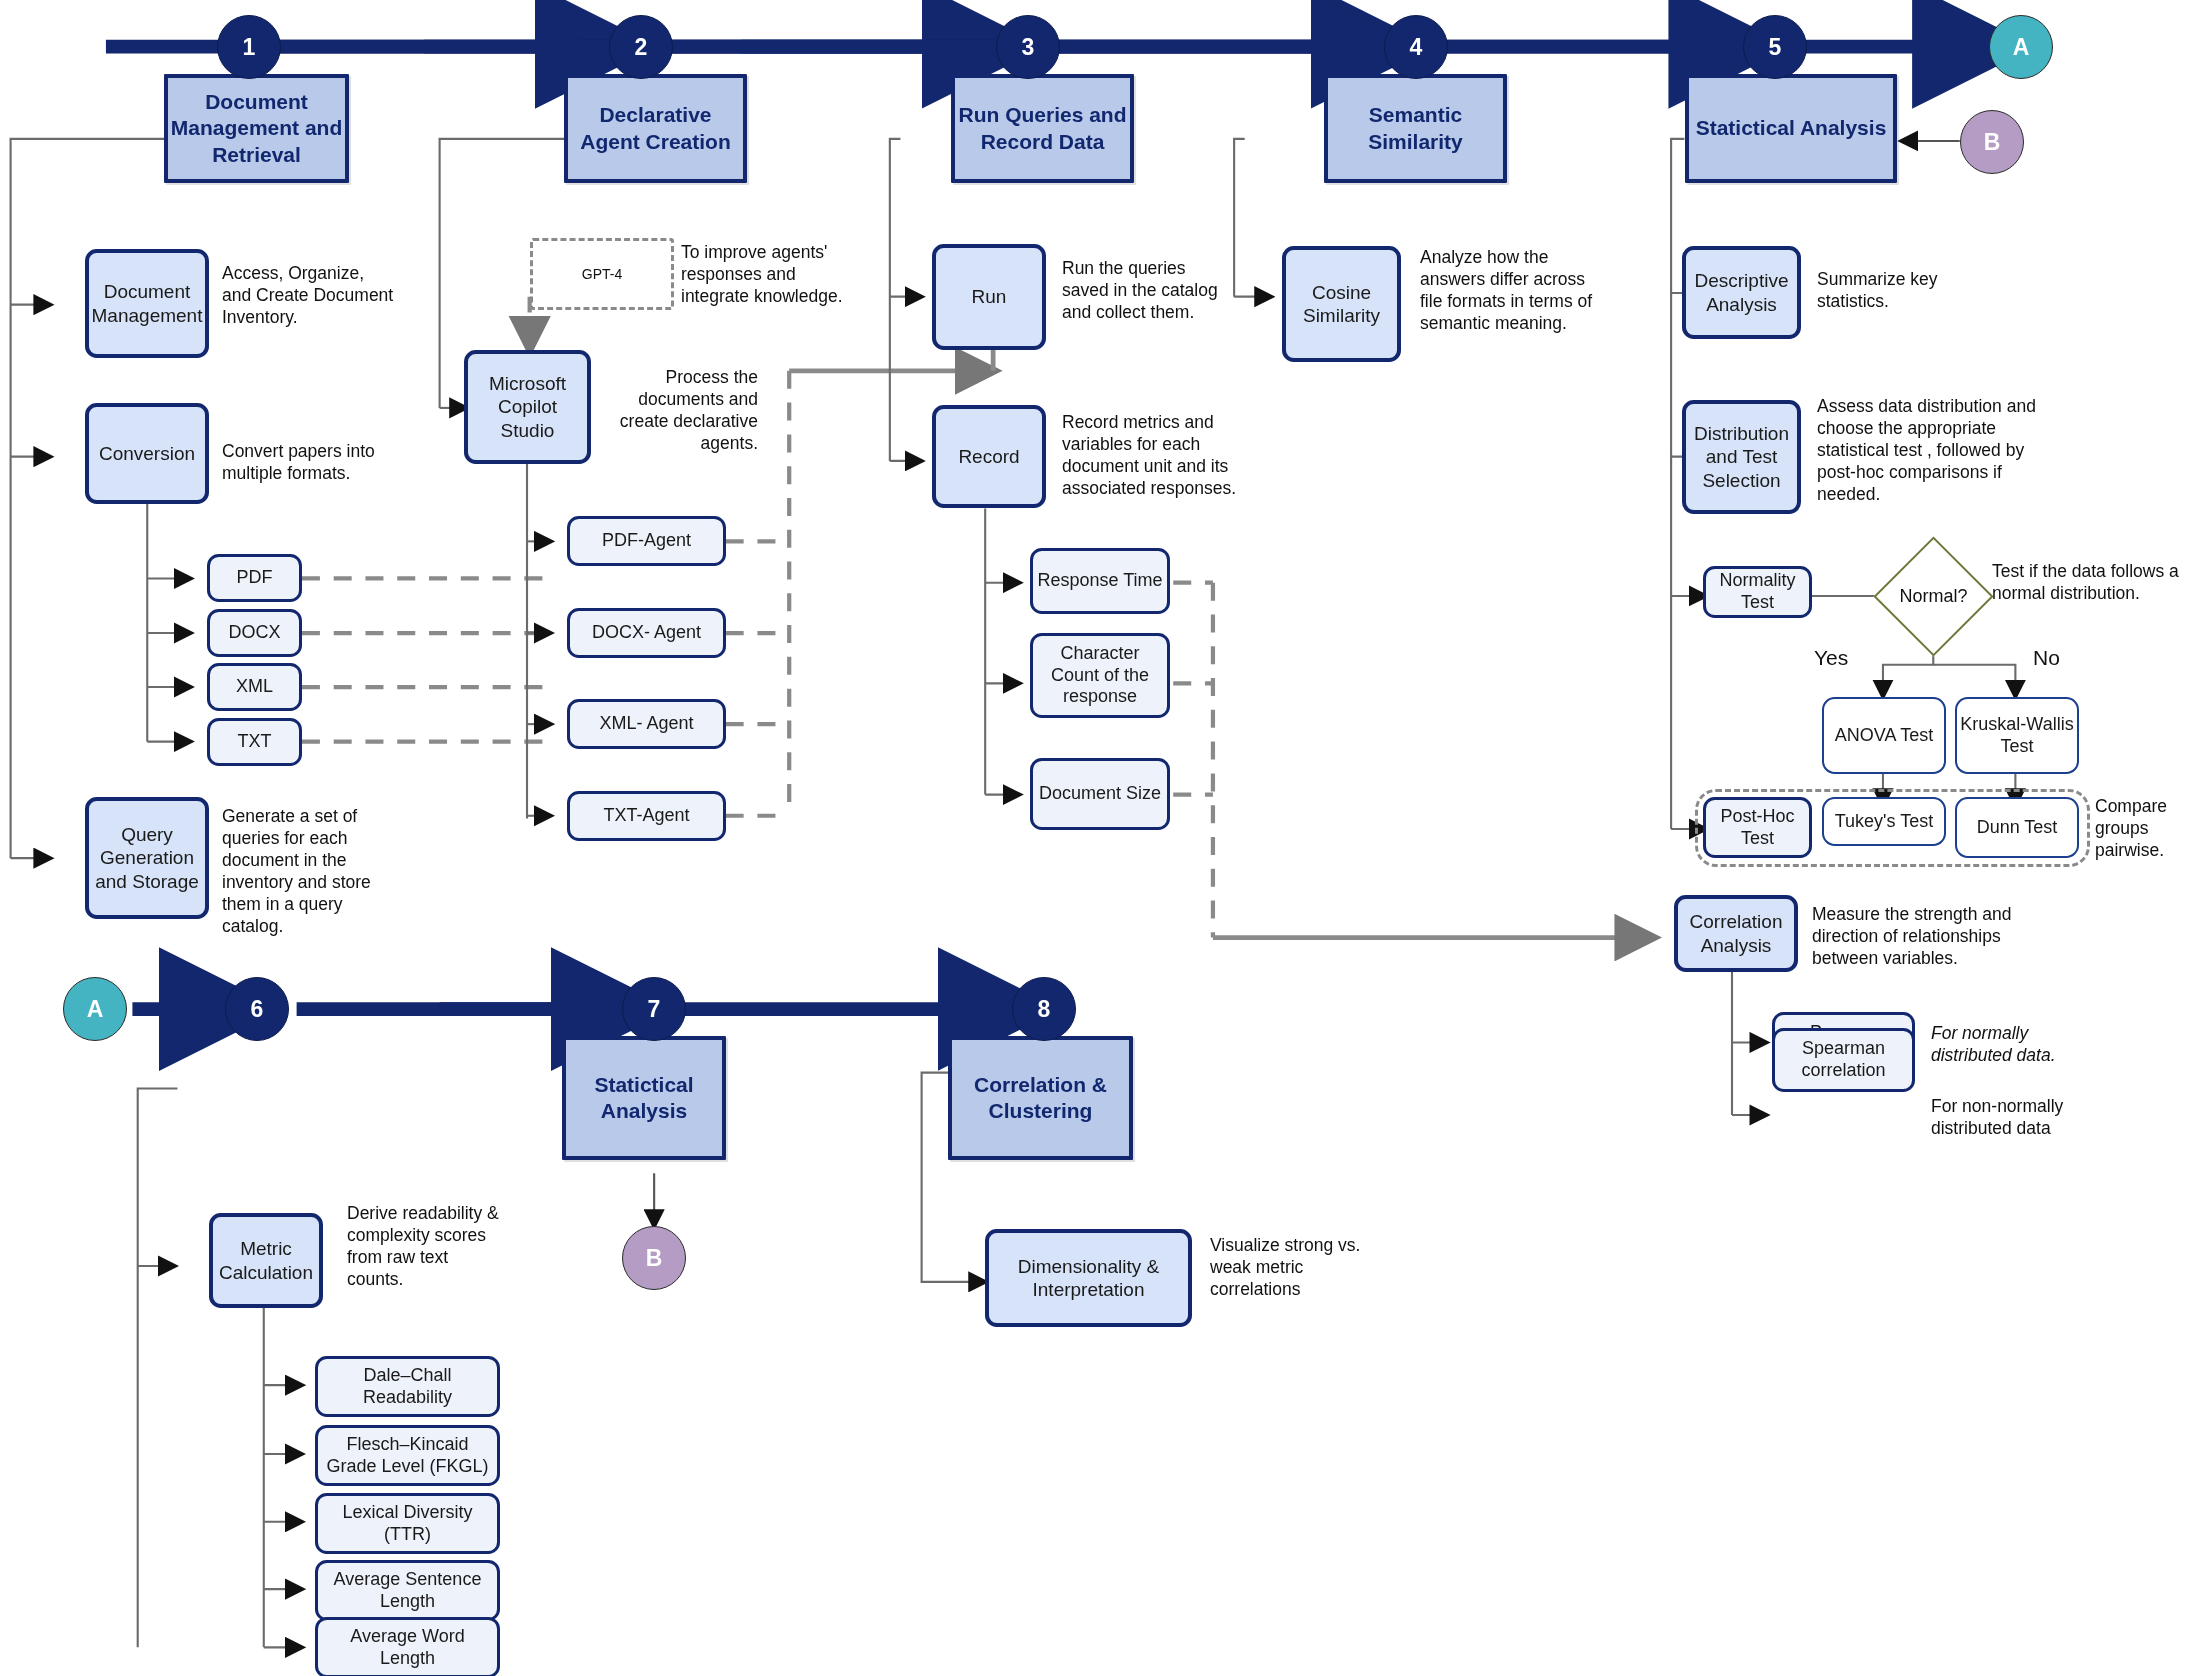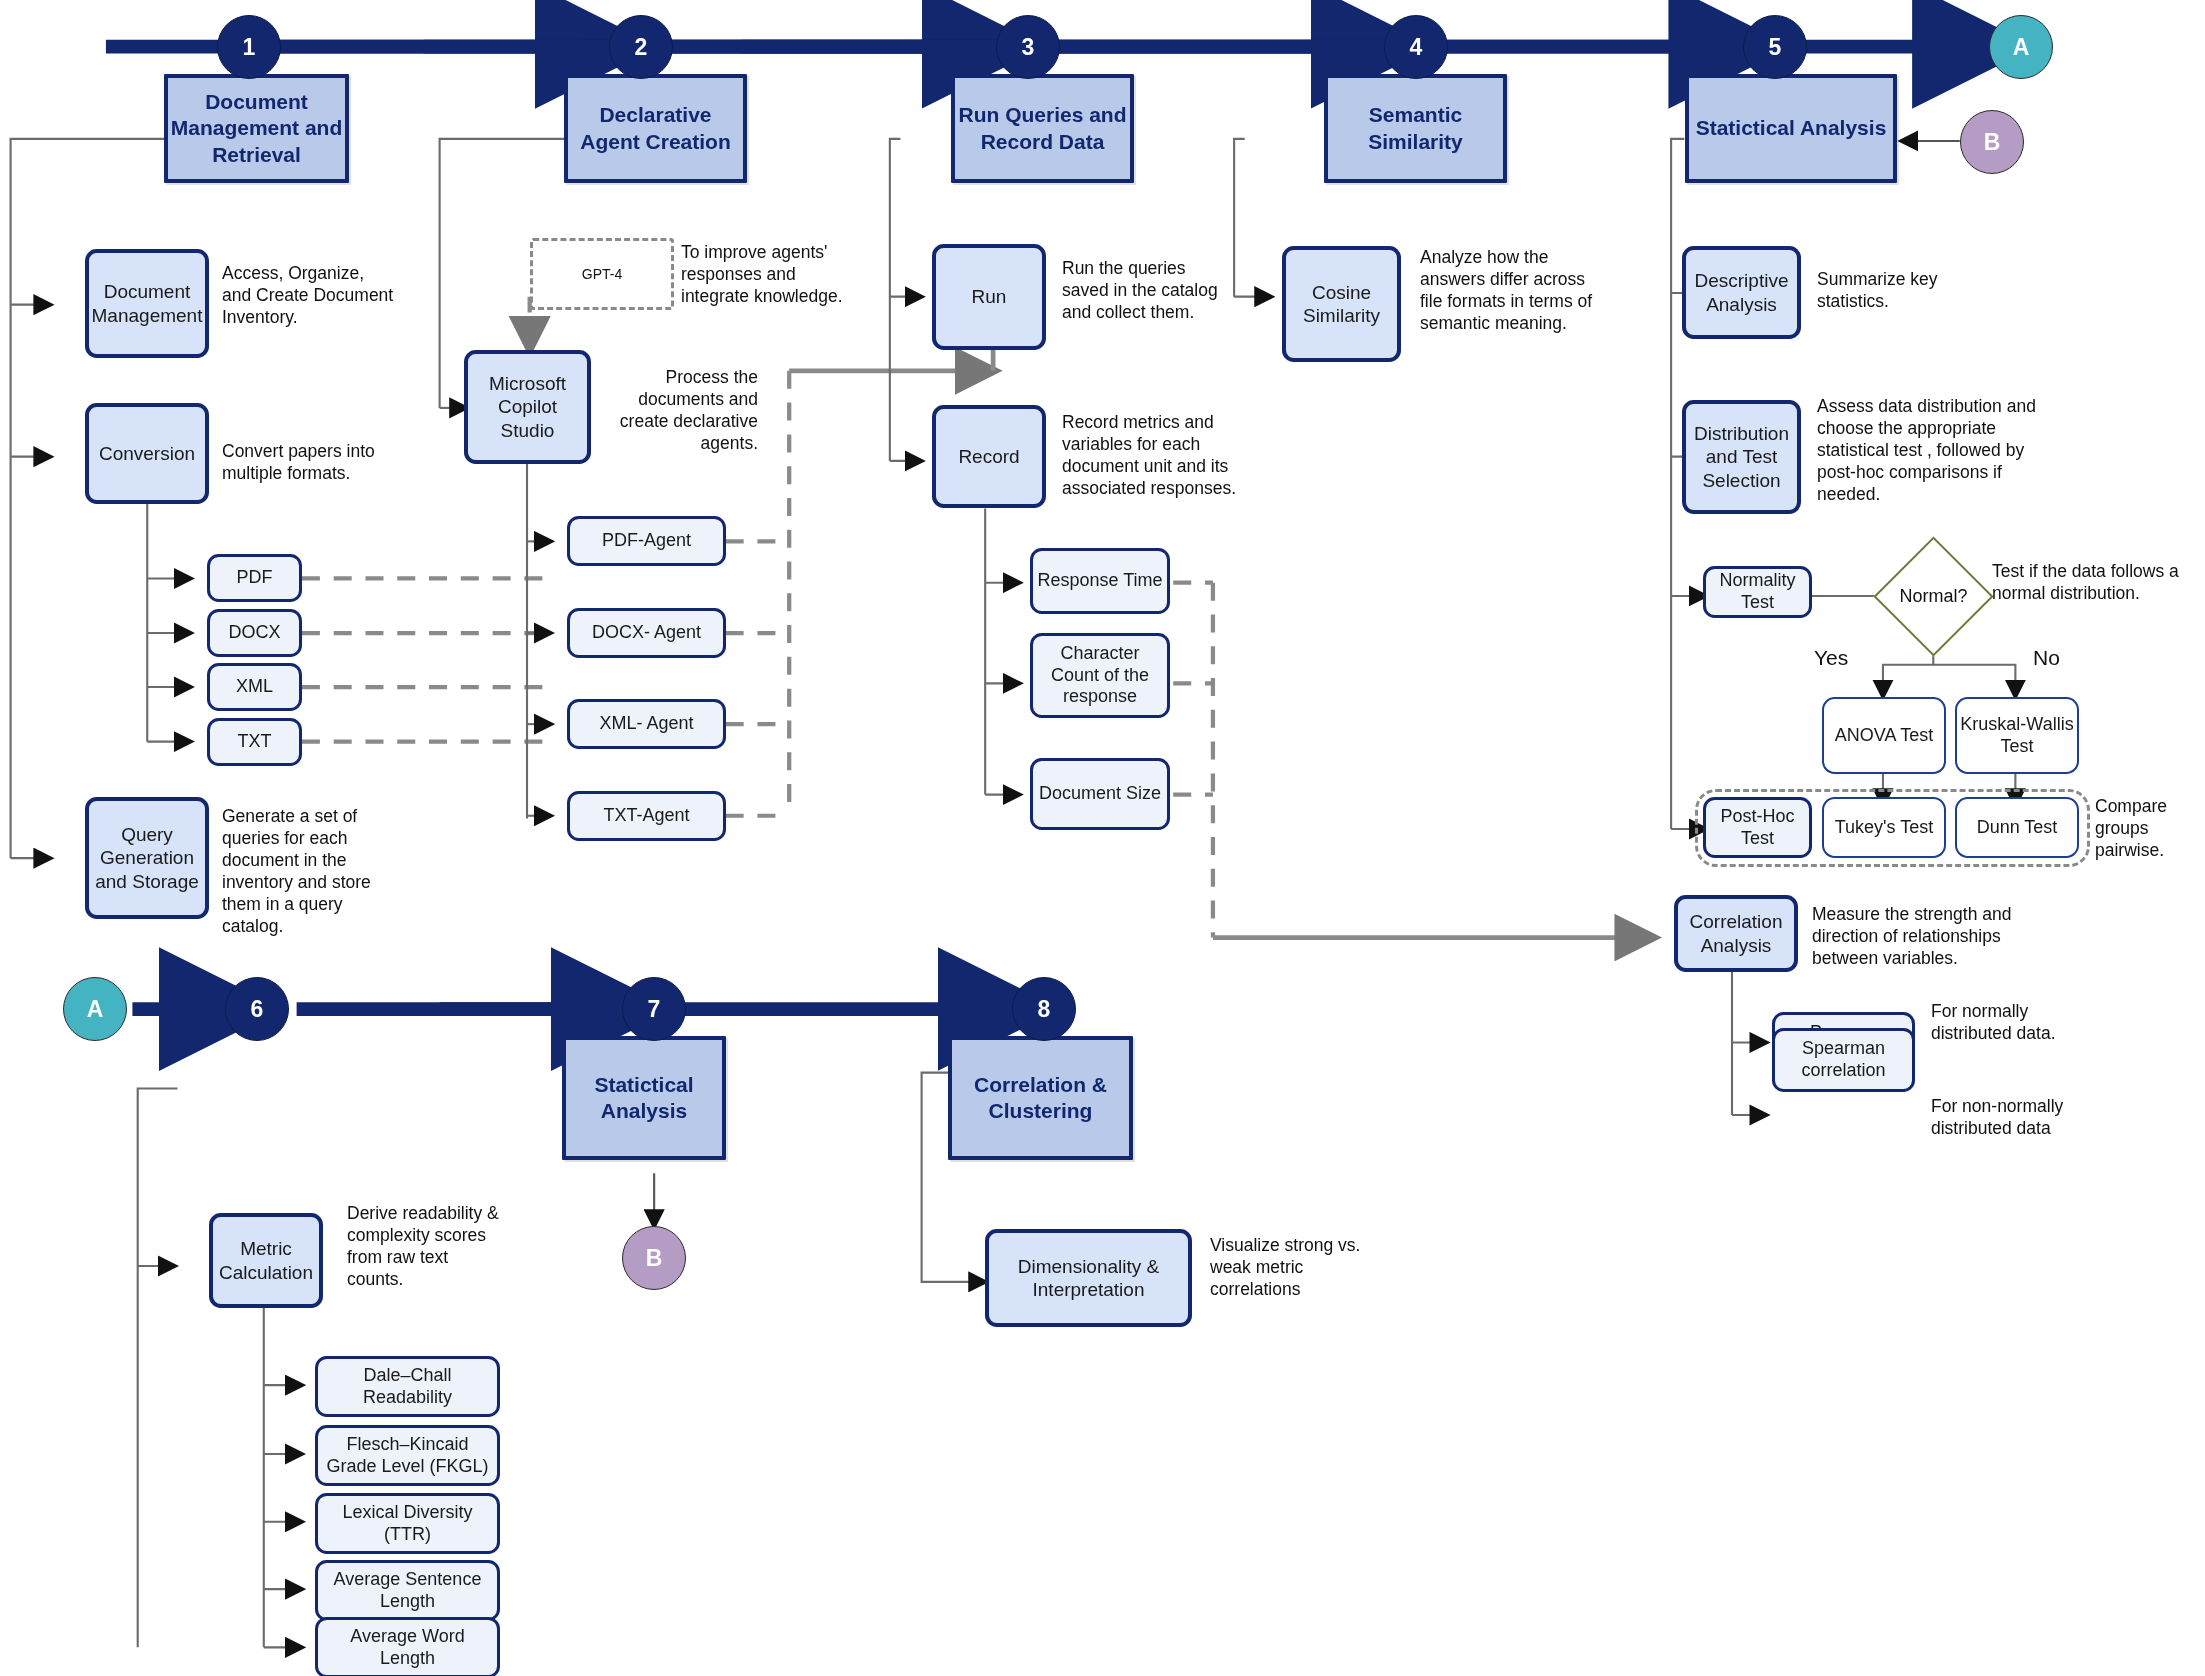--- a/index.html
+++ b/index.html
@@ -353,37 +353,37 @@
     <span>ANOVA Test</span>
   </div>
   <div class="node leaf-white" style="left:1955px;top:697px;width:124px;height:77px;">
     <span>Kruskal-Wallis Test</span>
   </div>
 
   <div class="dashgroup" style="left:1695px;top:789px;width:389px;height:72px;"></div>
   <div class="node leaf" style="left:1703px;top:797px;width:109px;height:61px;">
     <span>Post-Hoc Test</span>
   </div>
-  <div class="node leaf-white" style="left:1822px;top:797px;width:124px;height:61px;">
+  <div class="node leaf-white" style="left:1822px;top:797px;width:124px;height:49px;">
     <span>Tukey's Test</span>
   </div>
   <div class="node leaf-white" style="left:1955px;top:797px;width:124px;height:61px;">
     <span>Dunn Test</span>
   </div>
   <div class="note" style="left:2095px;top:795px;width:106px;">Compare groups pairwise.</div>
 
   <div class="node stage2" style="left:1674px;top:895px;width:124px;height:77px;">
     <span>Correlation Analysis</span>
   </div>
   <div class="note" style="left:1812px;top:903px;width:244px;">Measure the strength and direction of relationships between variables.</div>
 
   <div class="node leaf" style="left:1772px;top:1012px;width:143px;height:64px;">
     <span>Pearson correlation</span>
   </div>
-  <div class="note" style="left:1931px;top:1000px;width:164px;">For normally distributed data.</div>
+  <div class="note" style="left:1931px;top:1022px;width:164px;font-style:italic;">For normally distributed data.</div>
 
   <div class="node leaf" style="left:1772px;top:1028px;width:143px;height:64px;">
     <span>Spearman correlation</span>
   </div>
   <div class="note" style="left:1931px;top:1095px;width:159px;">For non-normally distributed data</div>
 
   <div class="node conn-a" style="left:63px;top:977px;width:64px;height:64px;">
     <span>A</span>
   </div>
 

